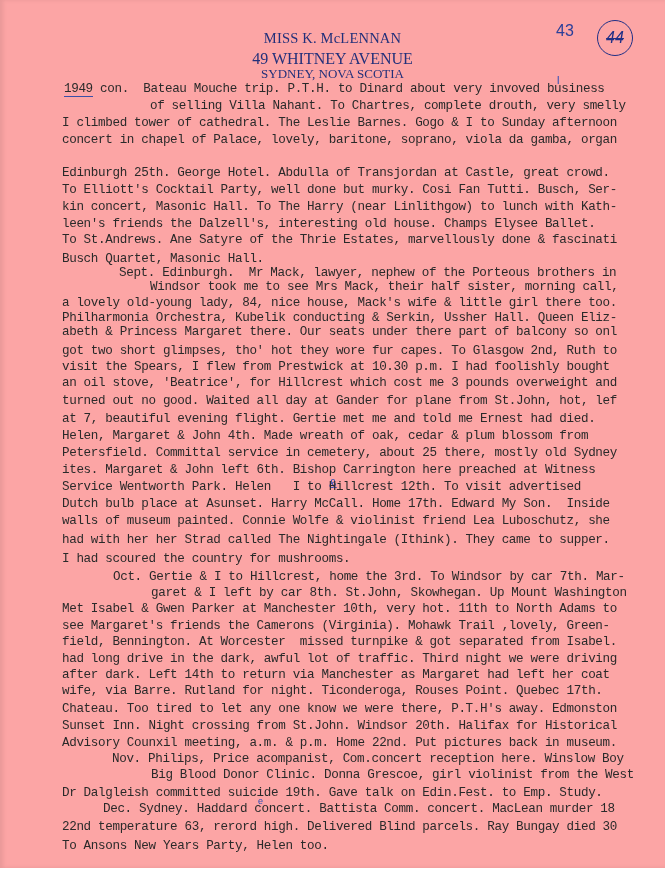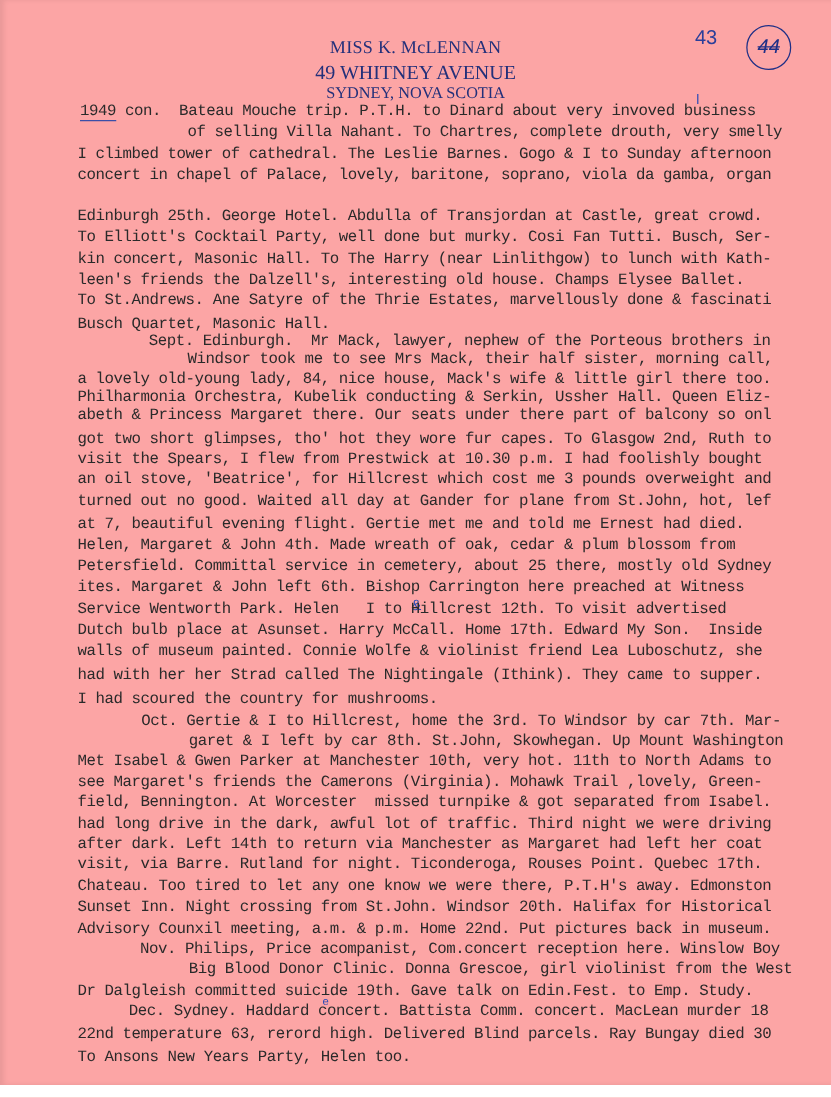--- a/index.html
+++ b/index.html
@@ -91,21 +91,21 @@
   <div class="line" style="left:62px;top:514px;">walls of museum painted. Connie Wolfe &amp; violinist friend Lea Luboschutz, she</div>
   <div class="line" style="left:62px;top:533px;">had with her her Strad called The Nightingale (Ithink). They came to supper.</div>
   <div class="line" style="left:62px;top:552px;">I had scoured the country for mushrooms.</div>
   <div class="line" style="left:113px;top:570px;">Oct. Gertie &amp; I to Hillcrest, home the 3rd. To Windsor by car 7th. Mar-</div>
   <div class="line" style="left:151px;top:586px;">garet &amp; I left by car 8th. St.John, Skowhegan. Up Mount Washington</div>
   <div class="line" style="left:62px;top:602px;">Met Isabel &amp; Gwen Parker at Manchester 10th, very hot. 11th to North Adams to</div>
   <div class="line" style="left:62px;top:619px;">see Margaret's friends the Camerons (Virginia). Mohawk Trail ,lovely, Green-</div>
   <div class="line" style="left:62px;top:635px;">field, Bennington. At Worcester  missed turnpike &amp; got separated from Isabel.</div>
   <div class="line" style="left:62px;top:652px;">had long drive in the dark, awful lot of traffic. Third night we were driving</div>
   <div class="line" style="left:62px;top:668px;">after dark. Left 14th to return via Manchester as Margaret had left her coat</div>
-  <div class="line" style="left:62px;top:684px;">visit, via Barre. Rutland for night. Ticonderoga, Rouses Point. Quebec 17th.</div>
+  <div class="line" style="left:62px;top:684px;">wife, via Barre. Rutland for night. Ticonderoga, Rouses Point. Quebec 17th.</div>
   <div class="line" style="left:62px;top:702px;">Chateau. Too tired to let any one know we were there, P.T.H's away. Edmonston</div>
   <div class="line" style="left:62px;top:719px;">Sunset Inn. Night crossing from St.John. Windsor 20th. Halifax for Historical</div>
   <div class="line" style="left:62px;top:736px;">Advisory Counxil meeting, a.m. &amp; p.m. Home 22nd. Put pictures back in museum.</div>
   <div class="line" style="left:112px;top:752px;">Nov. Philips, Price acompanist, Com.concert reception here. Winslow Boy</div>
   <div class="line" style="left:151px;top:768px;">Big Blood Donor Clinic. Donna Grescoe, girl violinist from the West</div>
   <div class="line" style="left:62px;top:786px;text-align:center;">Dr Dalgleish committed suicide 19th. Gave talk on Edin.Fest. to Emp. Study.</div>
   <div class="line" style="left:103px;top:802px;">Dec. Sydney. Haddard concert. Battista Comm. concert. MacLean murder 18</div>
   <div class="line" style="left:62px;top:820px;">22nd temperature 63, rerord high. Delivered Blind parcels. Ray Bungay died 30</div>
   <div class="line" style="left:62px;top:839px;">To Ansons New Years Party, Helen too.</div>
 

